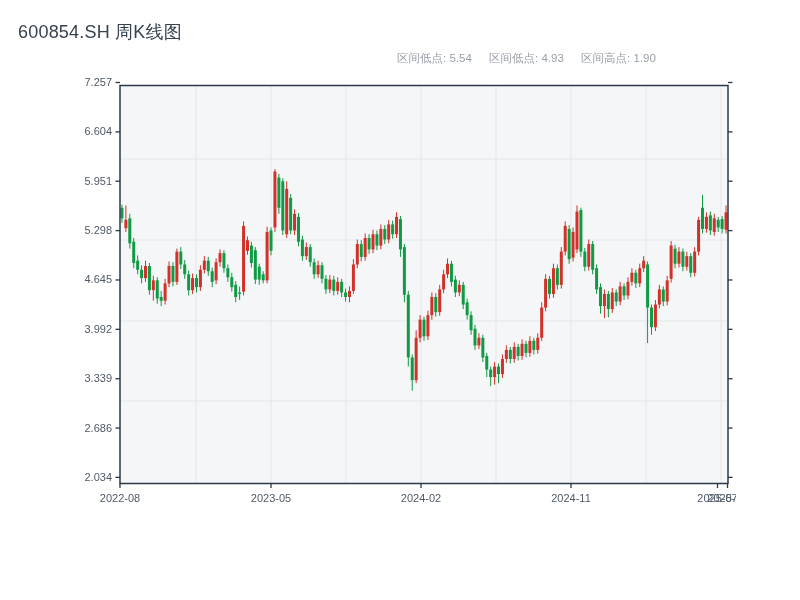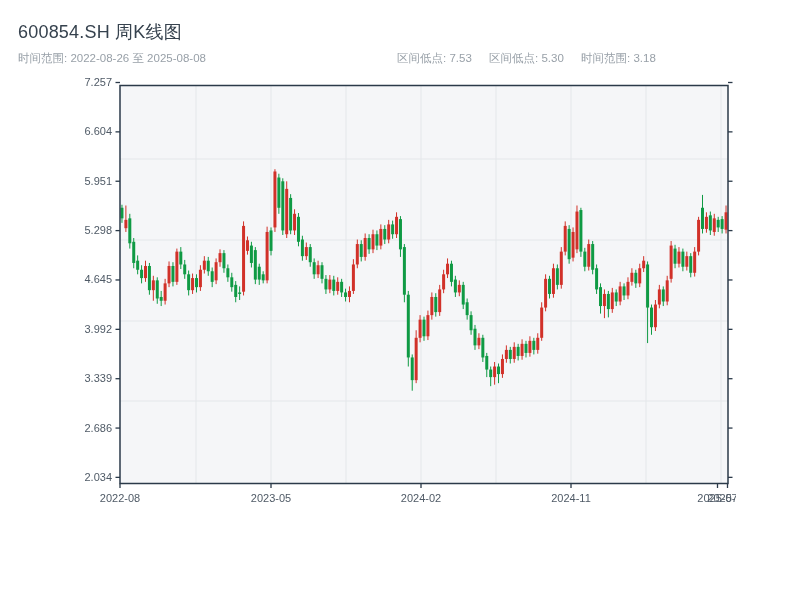--- a/index.html
+++ b/index.html
@@ -11,25 +11,24 @@
   .sub-right{position:absolute;left:397px;top:51px;font-size:11.5px;color:#98a0a8;
              white-space:nowrap;}
   .sub-right .stat{margin-right:14px;}
   #chart-svg{position:absolute;left:0;top:0;}
 </style>
 </head>
 <body>
 
 <div class="page">
   <h1 class="title" style="color: rgb(54, 66, 78);">600854.SH 周K线图</h1>
-  <div class="sub-left" style="color: rgb(152, 160, 168);">时间范围: 2022-08-26 至 2025-08-08</div>
   <div class="sub-right" style="color: rgb(152, 160, 168);">
-    <span class="stat"><span>区间低点:</span> <span>7.53</span></span>
-    <span class="stat"><span>区间低点:</span> <span>5.30</span></span>
-    <span class="stat"><span>时间范围:</span> <span>3.18</span></span>
+    <span class="stat"><span>区间低点:</span> <span>5.54</span></span>
+    <span class="stat"><span>区间低点:</span> <span>4.93</span></span>
+    <span class="stat"><span>区间高点:</span> <span>1.90</span></span>
   </div>
   <svg id="chart-svg" width="800" height="600">
       <rect x="120" y="85.5" width="608" height="398" fill="#f5f6f8"></rect>
       <line x1="196" y1="85.5" x2="196" y2="483.5" stroke="#e4e7ea" stroke-width="1"></line>
       <line x1="271" y1="85.5" x2="271" y2="483.5" stroke="#e4e7ea" stroke-width="1"></line>
       <line x1="346" y1="85.5" x2="346" y2="483.5" stroke="#e4e7ea" stroke-width="1"></line>
       <line x1="421" y1="85.5" x2="421" y2="483.5" stroke="#e4e7ea" stroke-width="1"></line>
       <line x1="496" y1="85.5" x2="496" y2="483.5" stroke="#e4e7ea" stroke-width="1"></line>
       <line x1="571" y1="85.5" x2="571" y2="483.5" stroke="#e4e7ea" stroke-width="1"></line>
       <line x1="646" y1="85.5" x2="646" y2="483.5" stroke="#e4e7ea" stroke-width="1"></line>

